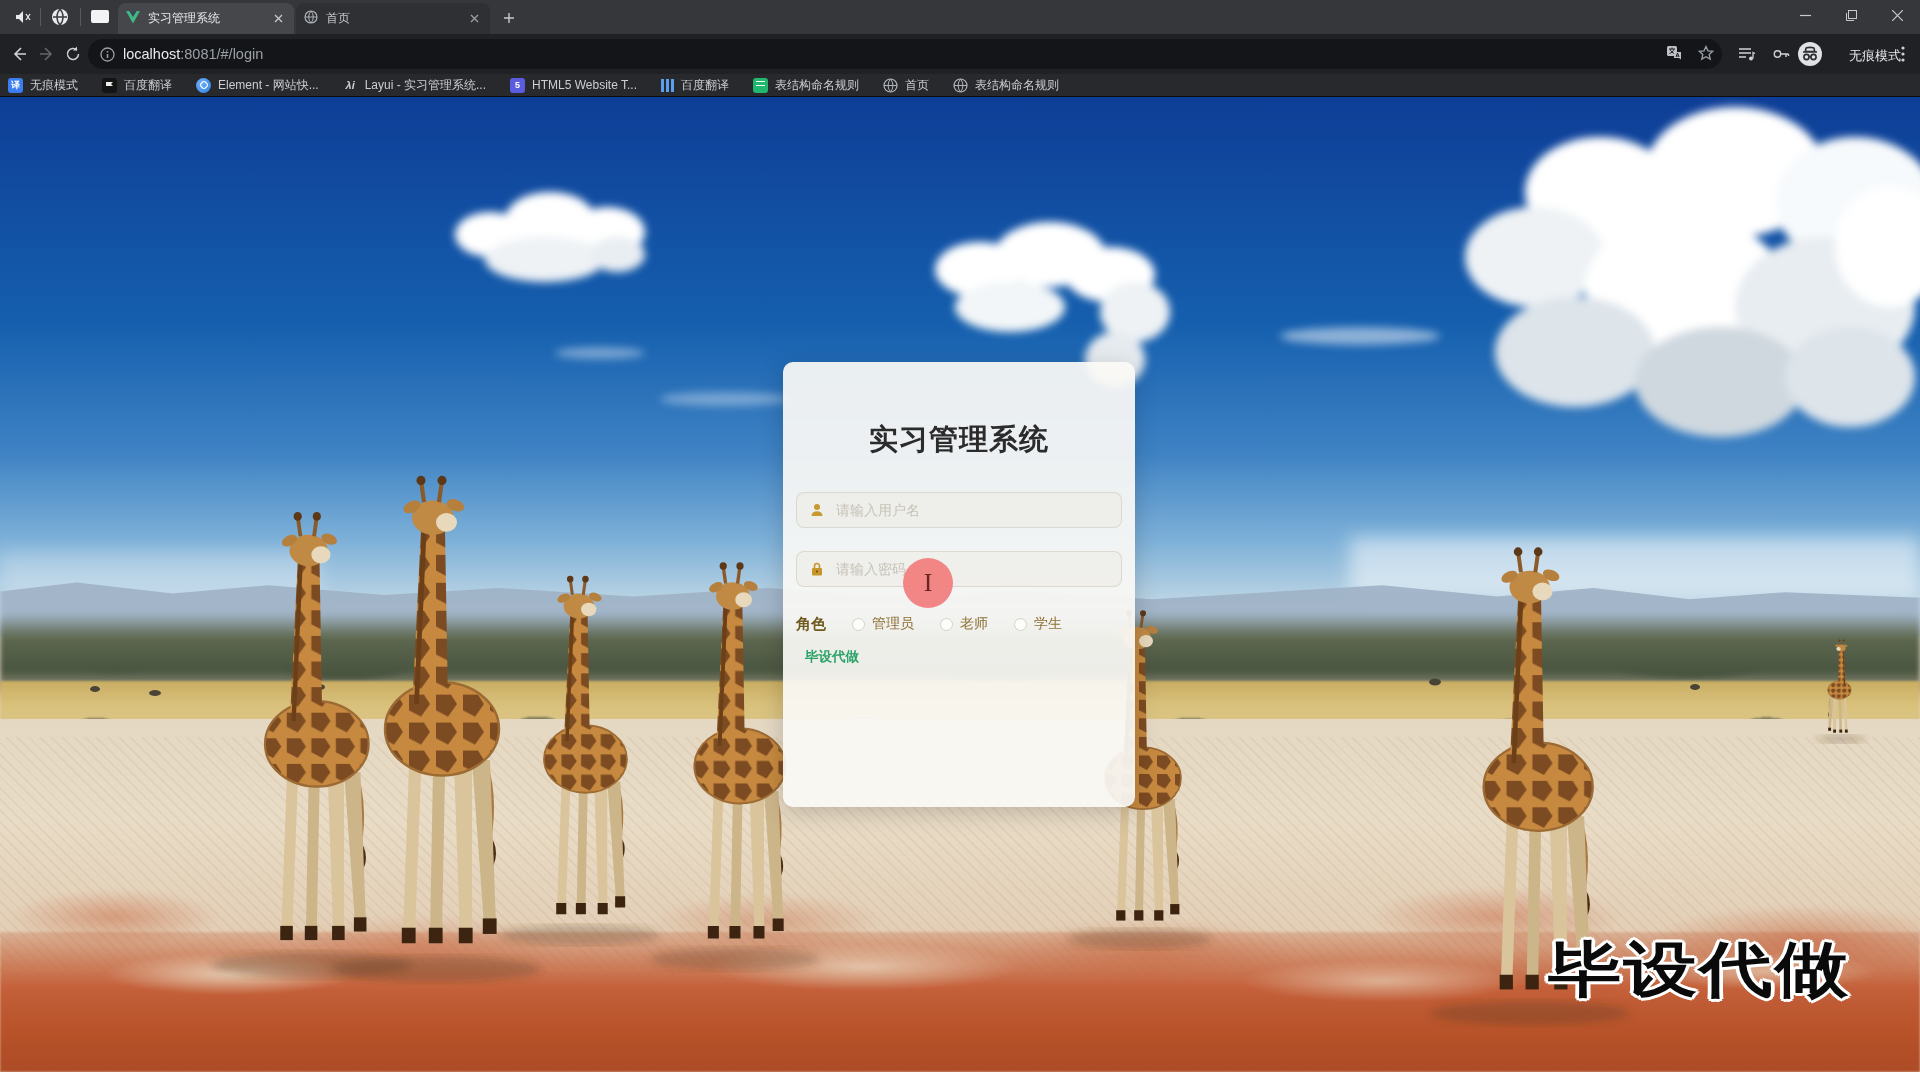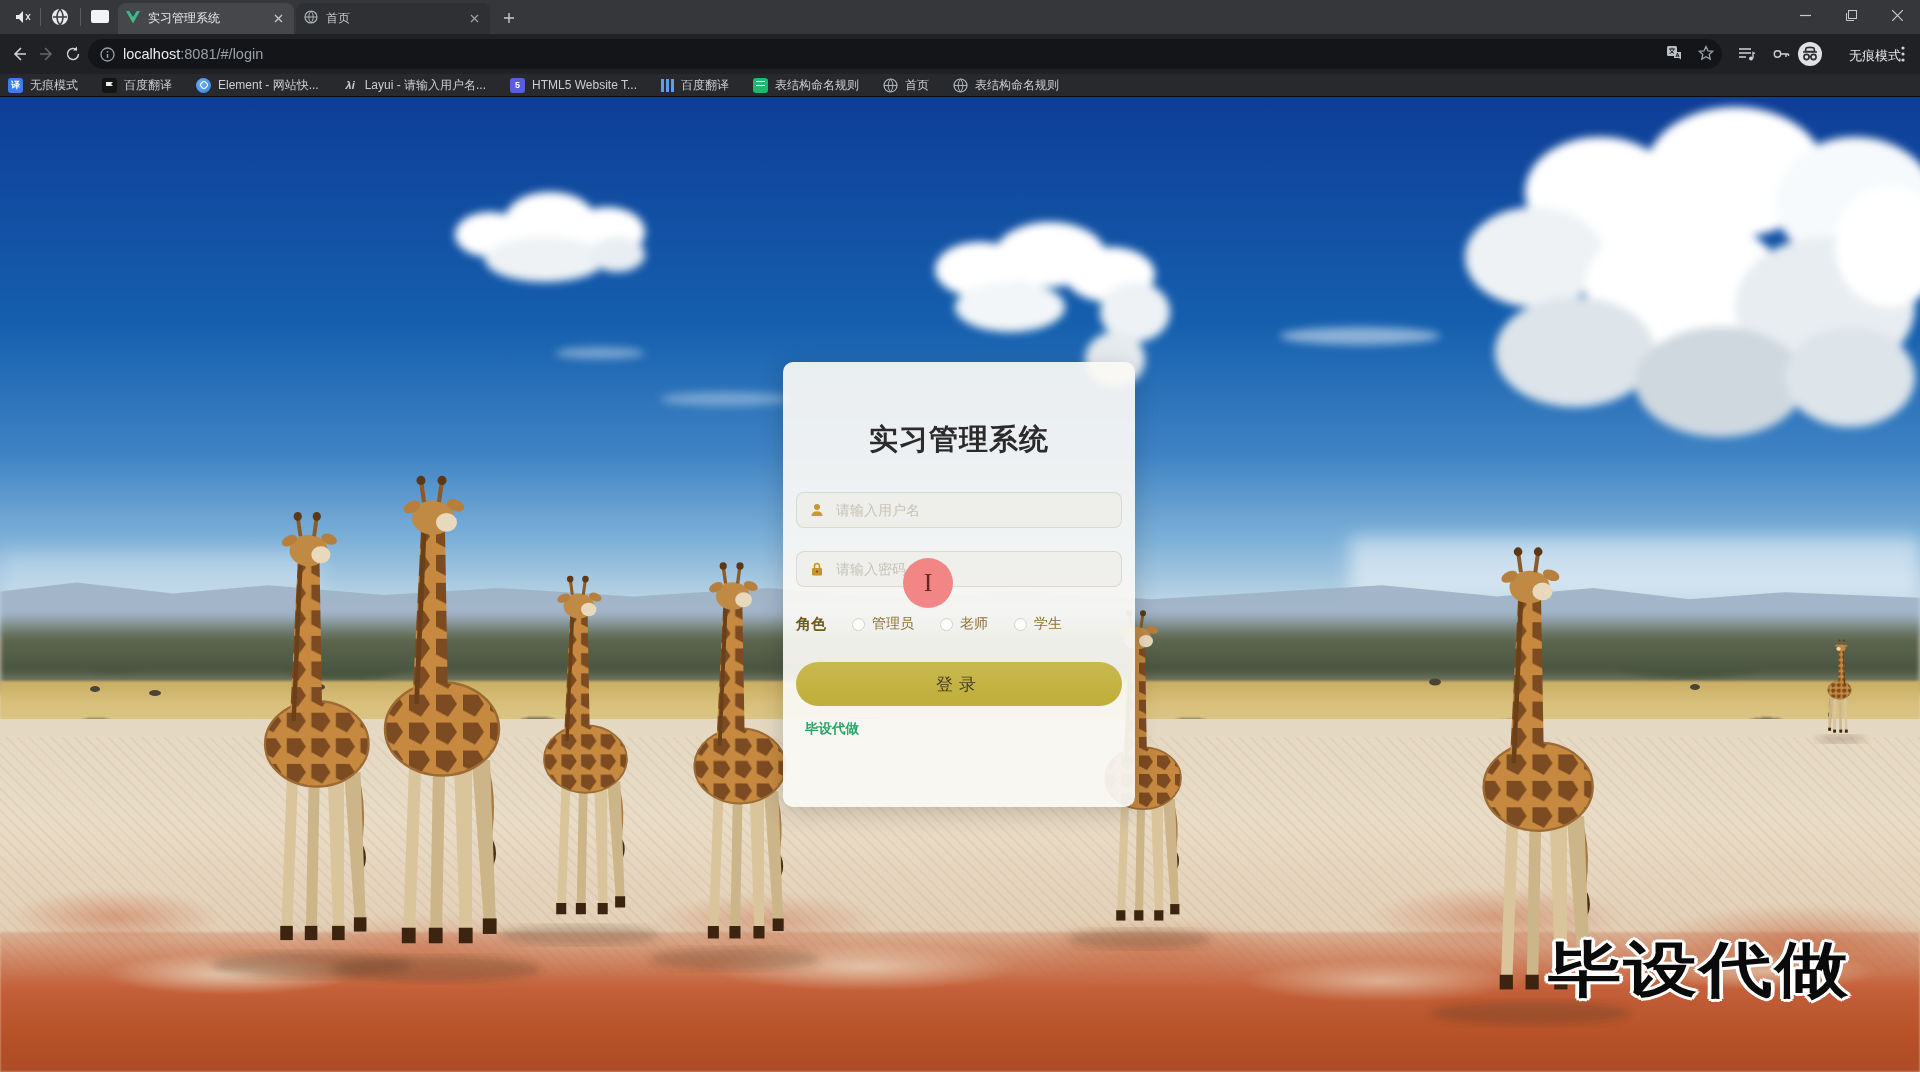--- a/index.html
+++ b/index.html
@@ -288,21 +288,21 @@
     <span class="bm">
         <span class="fav fav-element">
           <svg width="8" height="8" viewBox="0 0 8 8">
             <rect x="1" y="1" width="6" height="6" fill="none" stroke="#fff" stroke-width="1.2" transform="rotate(45 4 4)"></rect>
           </svg>
         </span>
         <span>Element - 网站快...</span>
       </span>
     <span class="bm">
         <span class="fav fav-layui">λi</span>
-        <span>Layui - 请输入用户名...</span>
+        <span>Layui - 实习管理系统...</span>
       </span>
     <span class="bm">
         <span class="fav fav-html5">5</span>
         <span>HTML5 Website T...</span>
       </span>
     <span class="bm">
         <span class="fav fav-wallpaper"></span>
         <span>百度翻译</span>
       </span>
     <span class="bm">
@@ -464,19 +464,18 @@
       <span class="role-opt">
         <span class="radio"></span>
         <span class="rlabel">老师</span>
       </span>
       <span class="role-opt">
         <span class="radio"></span>
         <span class="rlabel">学生</span>
       </span>
     </div>
 
-    <button class="login-btn">登录</button>
     <a class="reg-link" href="#">毕设代做</a>
   </div>
 
   <div class="watermark">毕设代做</div>
   <div class="cursor-circle">I</div>
 </div>
 
 </body></html>

